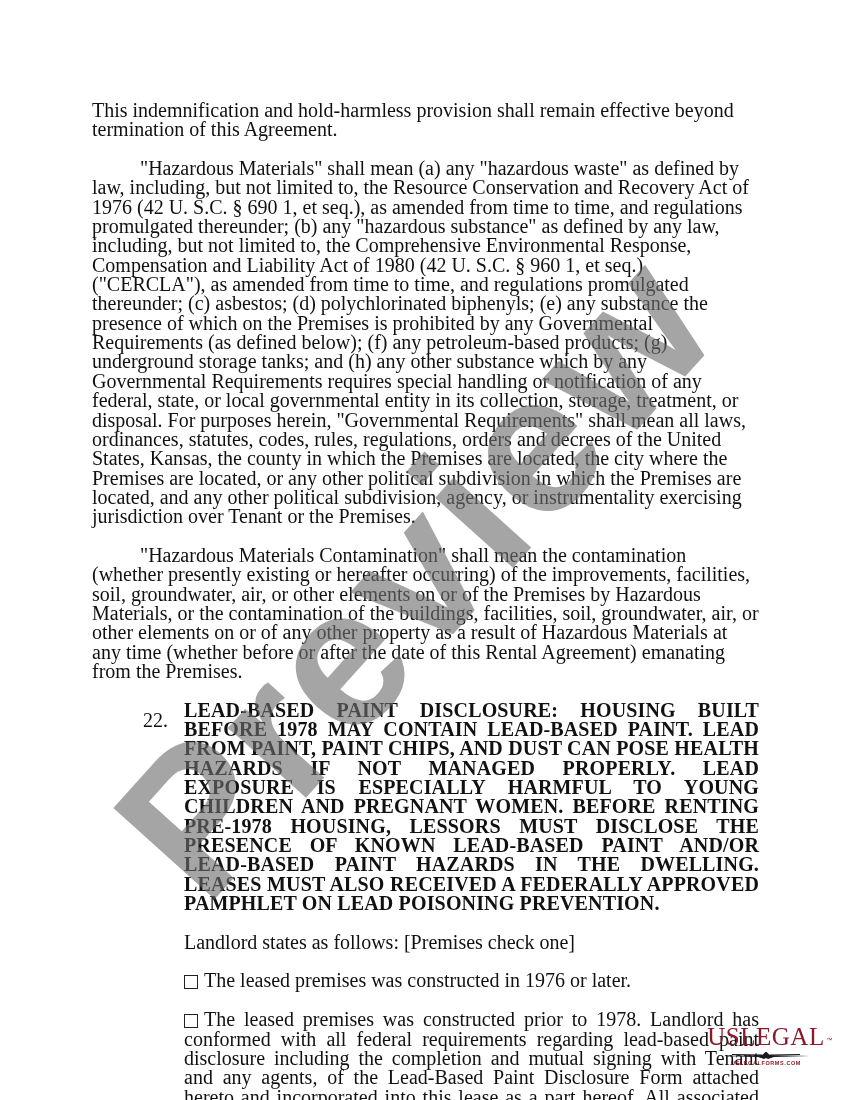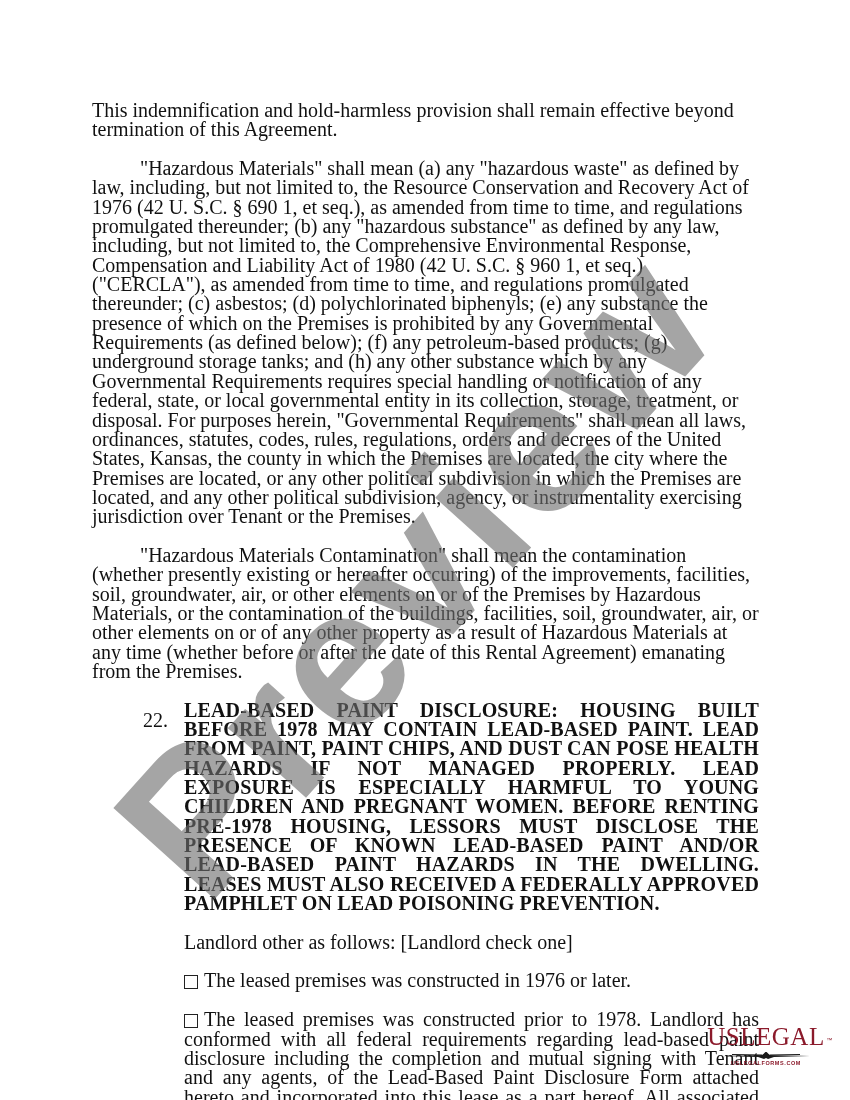--- a/index.html
+++ b/index.html
@@ -141,21 +141,21 @@
 
     <p class="para indent">"Hazardous Materials" shall mean (a) any "hazardous waste" as defined by law, including, but not limited to, the Resource Conservation and Recovery Act of 1976 (42 U. S.C. § 690 1, et seq.), as amended from time to time, and regulations promulgated thereunder; (b) any "hazardous substance" as defined by any law, including, but not limited to, the Comprehensive Environmental Response, Compensation and Liability Act of 1980 (42 U. S.C. § 960 1, et seq.) ("CERCLA"), as amended from time to time, and regulations promulgated thereunder; (c) asbestos; (d) polychlorinated biphenyls; (e) any substance the presence of which on the Premises is prohibited by any Governmental Requirements (as defined below); (f) any petroleum-based products; (g) underground storage tanks; and (h) any other substance which by any Governmental Requirements requires special handling or notification of any federal, state, or local governmental entity in its collection, storage, treatment, or disposal. For purposes herein, "Governmental Requirements" shall mean all laws, ordinances, statutes, codes, rules, regulations, orders and decrees of the United States, Kansas, the county in which the Premises are located, the city where the Premises are located, or any other political subdivision in which the Premises are located, and any other political subdivision, agency, or instrumentality exercising jurisdiction over Tenant or the Premises.</p>
 
     <p class="para indent">"Hazardous Materials Contamination" shall mean the contamination (whether presently existing or hereafter occurring) of the improvements, facilities, soil, groundwater, air, or other elements on or of the Premises by Hazardous Materials, or the contamination of the buildings, facilities, soil, groundwater, air, or other elements on or of any other property as a result of Hazardous Materials at any time (whether before or after the date of this Rental Agreement) emanating from the Premises.</p>
 
     <div class="section">
       <span class="section-num">22.</span>
       <div class="section-body">
         <p class="section-heading">LEAD-BASED PAINT DISCLOSURE: HOUSING BUILT BEFORE 1978 MAY CONTAIN LEAD-BASED PAINT. LEAD FROM PAINT, PAINT CHIPS, AND DUST CAN POSE HEALTH HAZARDS IF NOT MANAGED PROPERLY. LEAD EXPOSURE IS ESPECIALLY HARMFUL TO YOUNG CHILDREN AND PREGNANT WOMEN. BEFORE RENTING PRE-1978 HOUSING, LESSORS MUST DISCLOSE THE PRESENCE OF KNOWN LEAD-BASED PAINT AND/OR LEAD-BASED PAINT HAZARDS IN THE DWELLING. LEASES MUST ALSO RECEIVED A FEDERALLY APPROVED PAMPHLET ON LEAD POISONING PREVENTION.</p>
 
-        <p class="sub">Landlord other as follows: [Landlord check one]</p>
+        <p class="sub">Landlord states as follows: [Premises check one]</p>
 
         <p class="sub">
           <span class="checkbox" role="checkbox" aria-checked="false"></span><span>The leased premises was constructed in 1976 or later.</span>
         </p>
 
         <p class="sub justify">
           <span class="checkbox" role="checkbox" aria-checked="false"></span><span>The leased premises was constructed prior to 1978. Landlord has conformed with all federal requirements regarding lead-based paint disclosure including the completion and mutual signing with Tenant and any agents, of the </span><span class="link">Lead-Based Paint Disclosure Form</span><span> attached hereto and incorporated into this lease as a part hereof. All associated information required by the Disclosure form (if any) was furnished to</span>
         </p>
       </div>
     </div>

